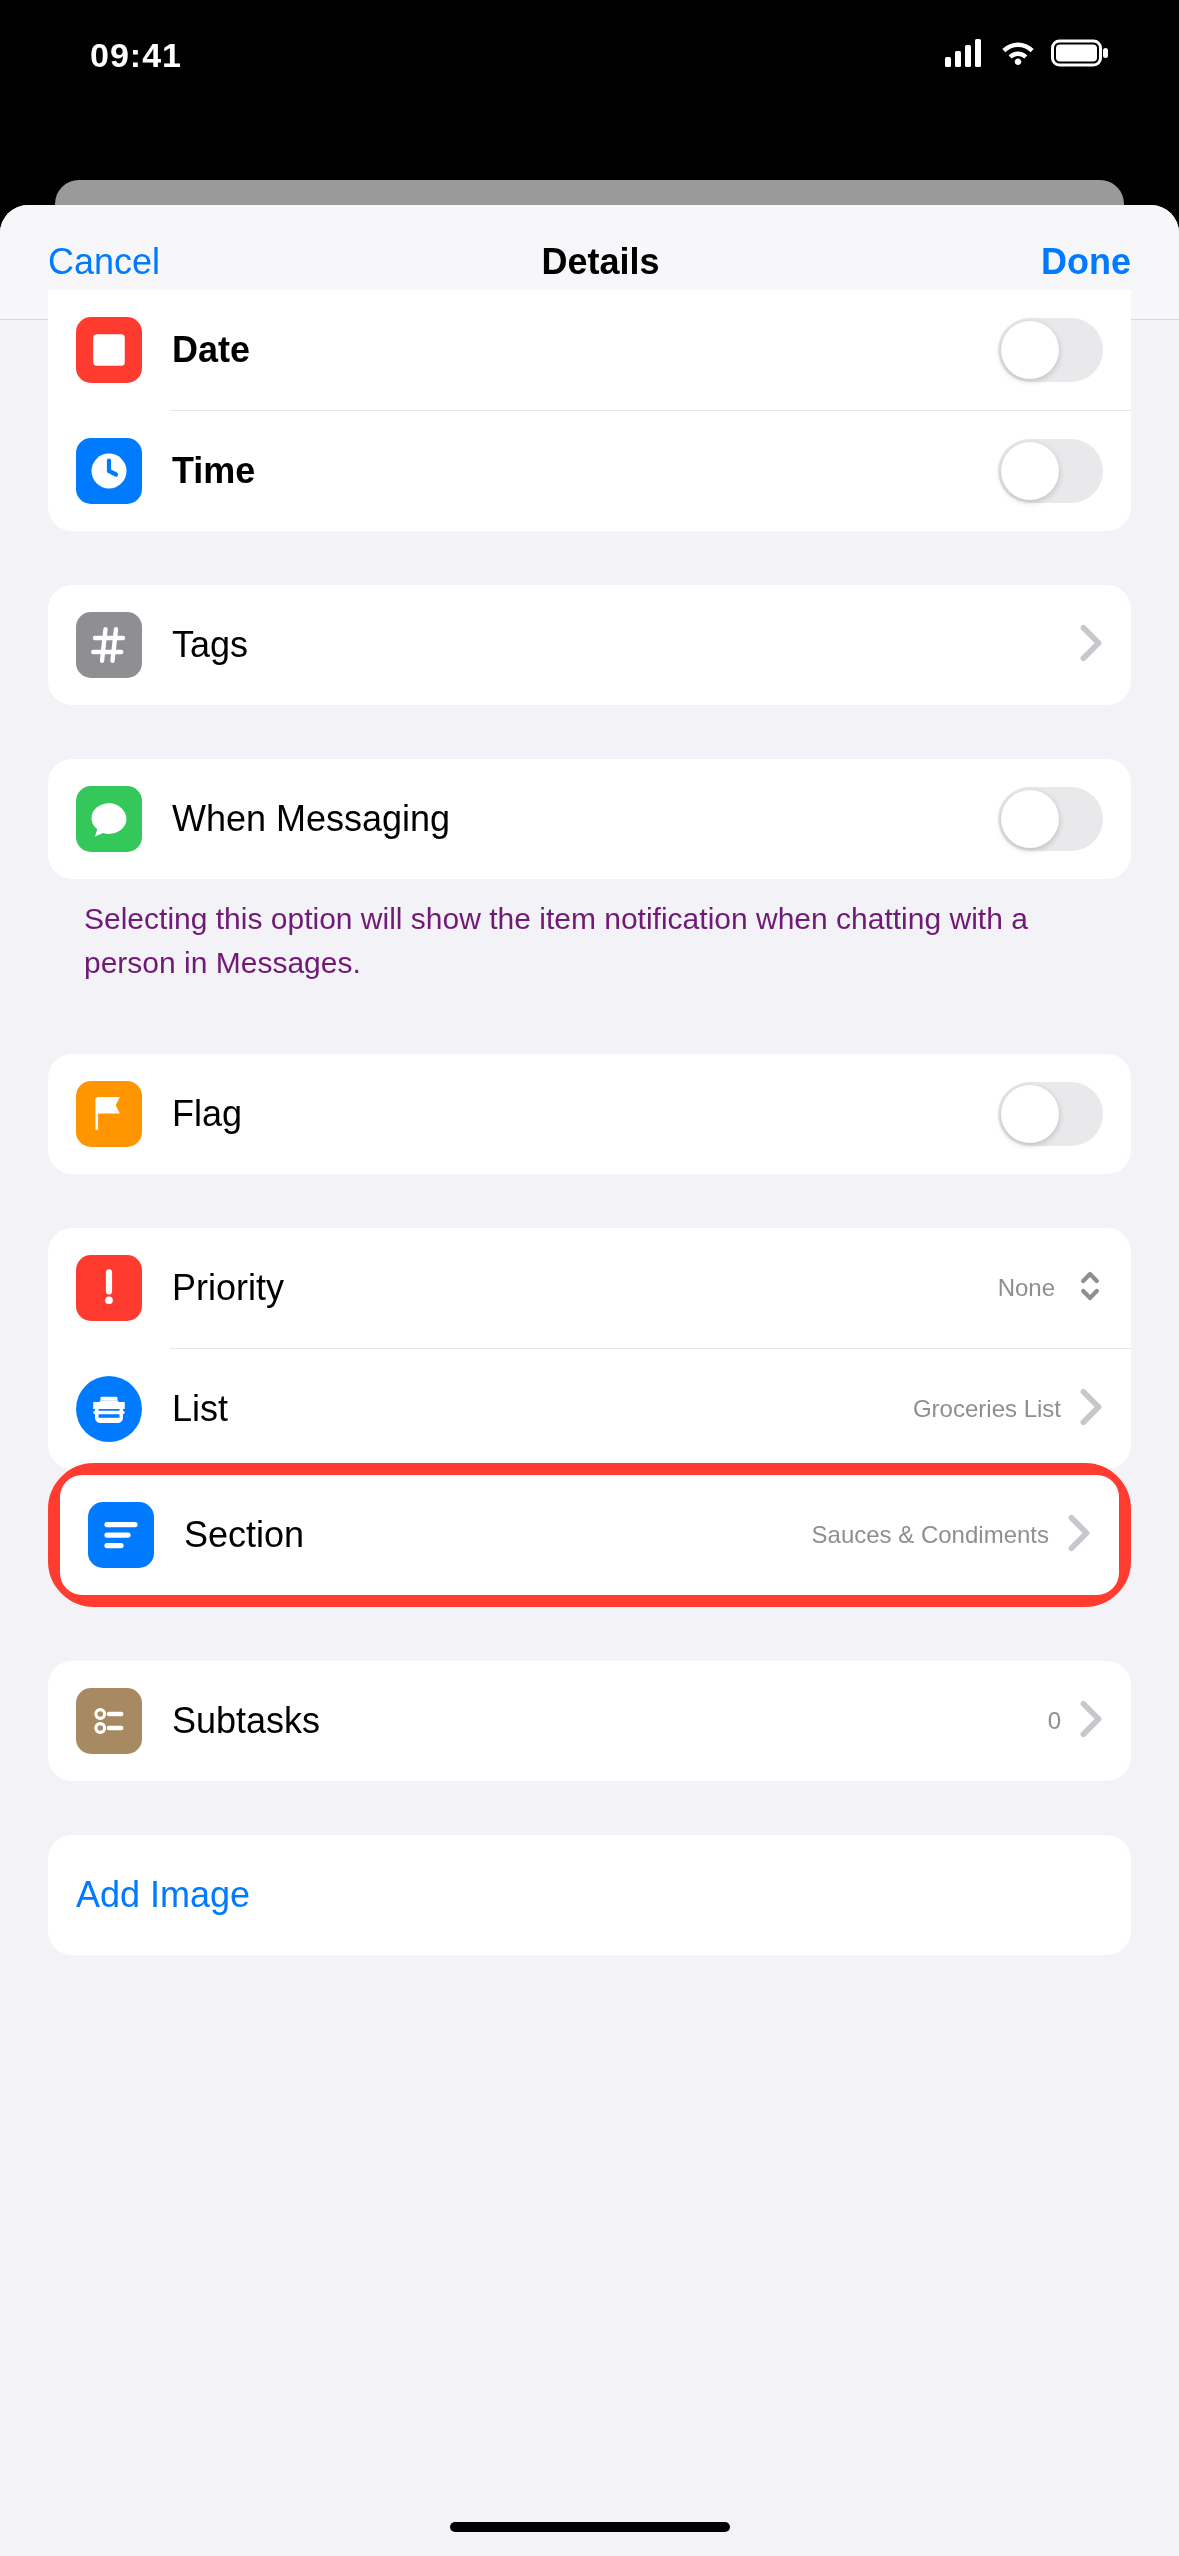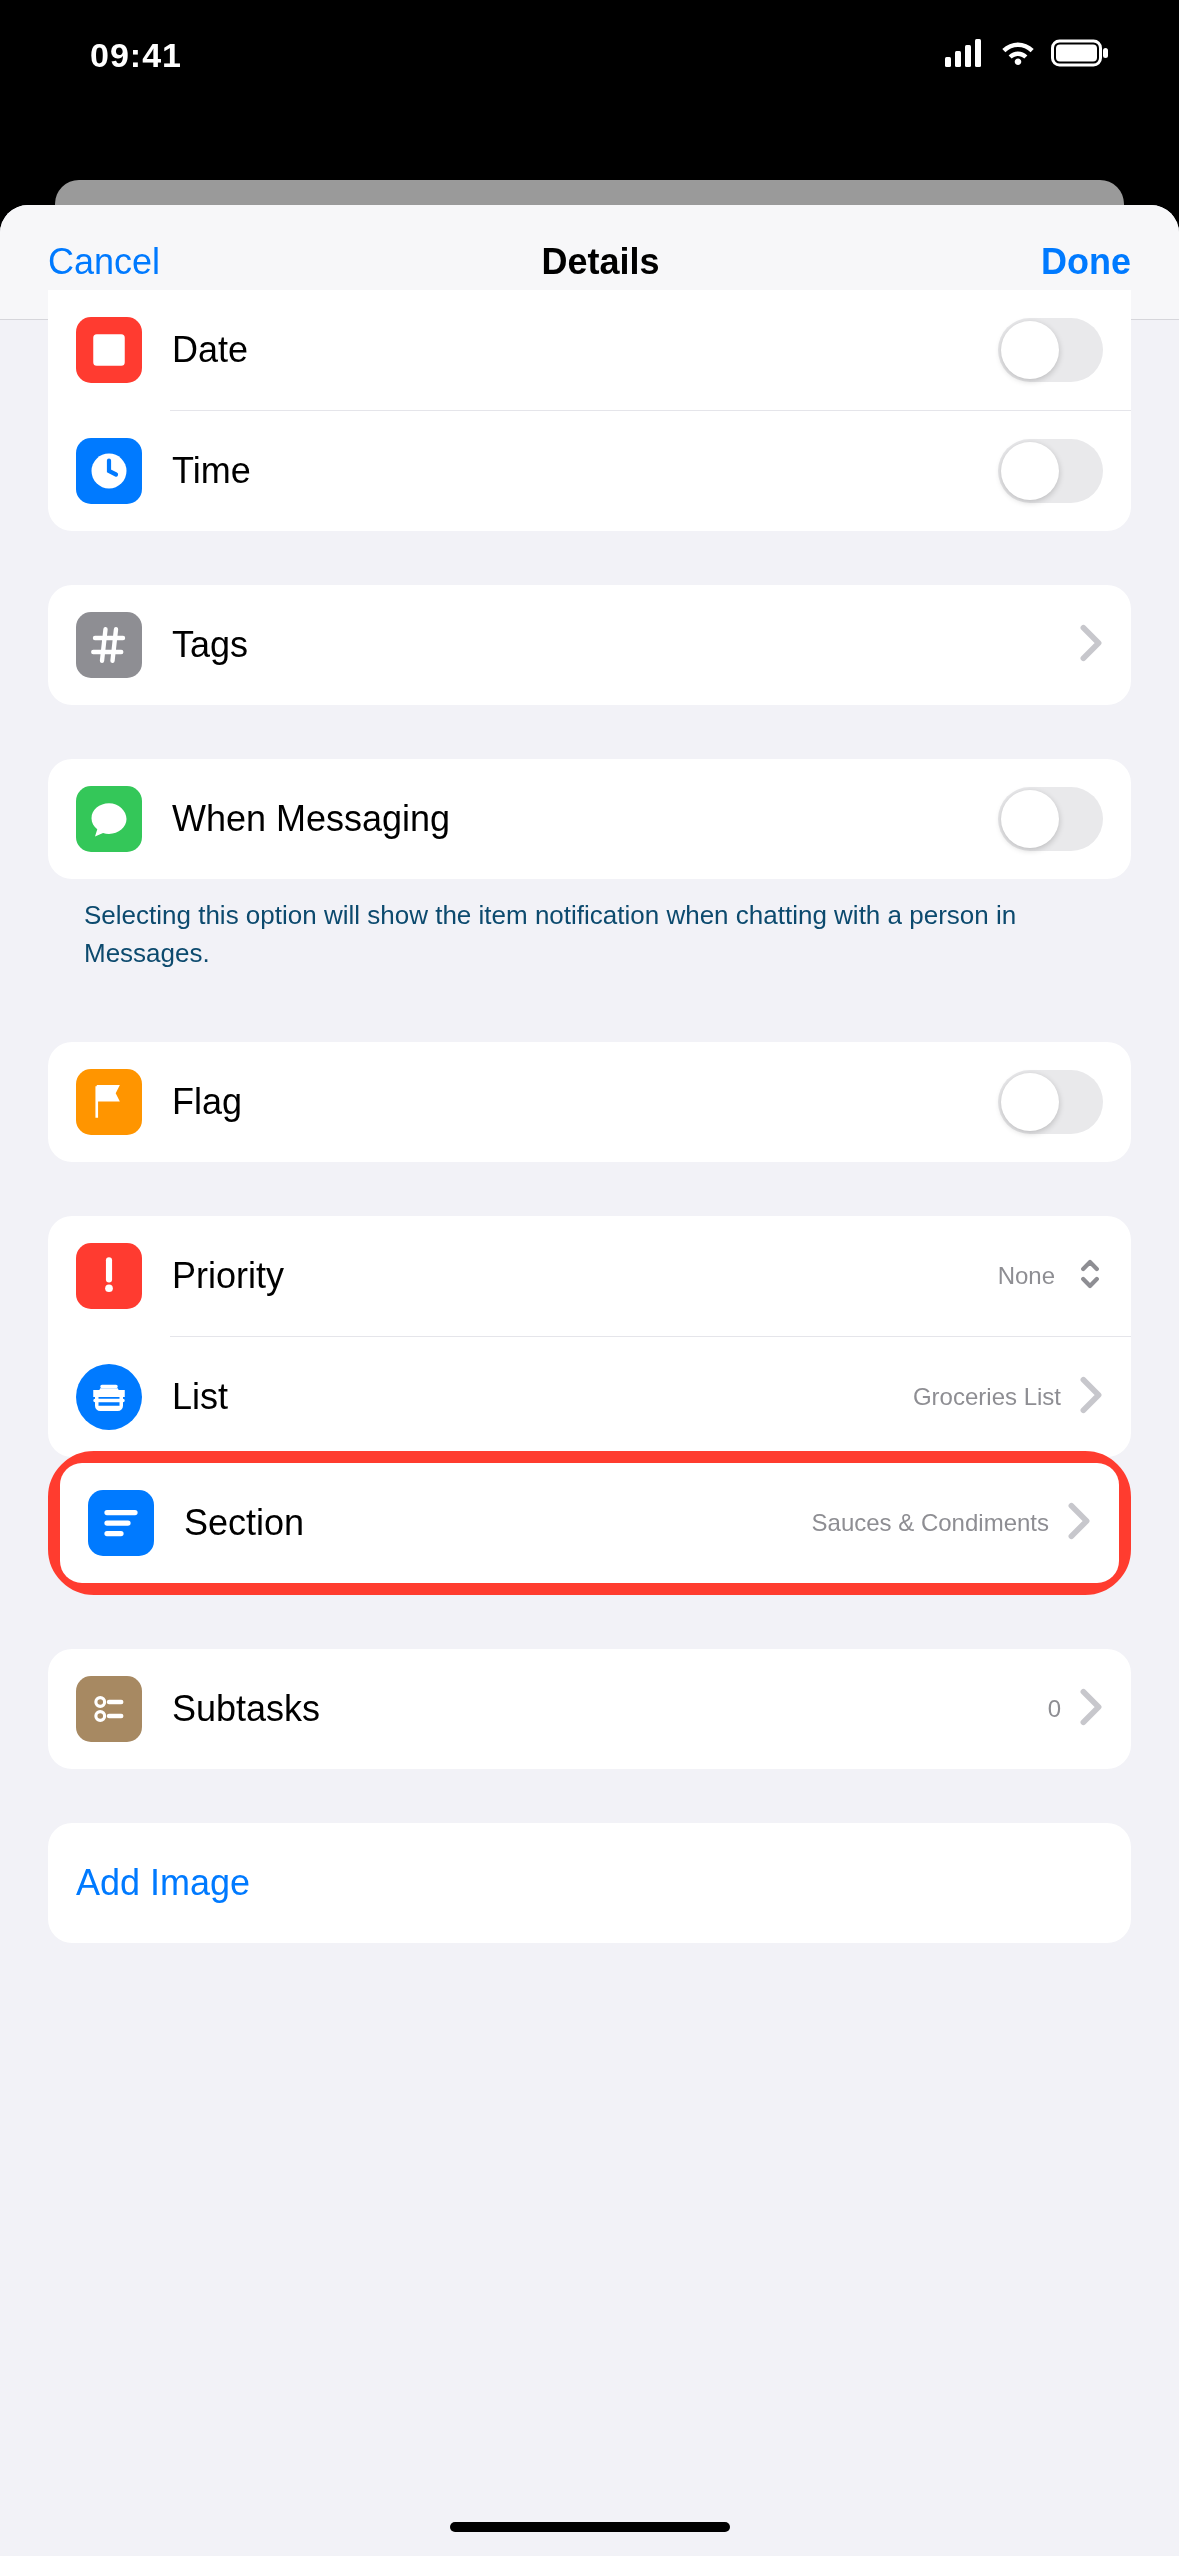--- a/index.html
+++ b/index.html
@@ -56,21 +56,21 @@
       font-weight: 600;
       color: #000;
       text-align: right;
     }
     .content { padding: 0 48px 0 48px; }
     .group {
       background: #fff;
       border-radius: 24px;
       margin-top: 54px;
     }
-    .group.first { margin-top: 0; border-radius: 0 0 24px 24px; }
+    .group.first { margin-top: 0; border-radius: 0 0 24px 24px; font-weight: bold; }
     .row {
       display: flex;
       align-items: center;
       padding: 22px 28px;
       min-height: 120px;
     }
     .iconbox {
       width: 66px; height: 66px;
       border-radius: 15px;
       display: flex; align-items: center; justify-content: center;
@@ -91,22 +91,22 @@
     }
     .toggle .knob {
       position: absolute;
       width: 58px; height: 58px;
       background: #fff;
       border-radius: 50%;
       top: 3px; left: 3px;
       box-shadow: 0 2px 6px rgba(0,0,0,.2);
     }
     .footer-text {
-      font-size: 26px;
-      color: #0c4a6e;
+      font-size: 30px;
+      color: #701a75;
       padding: 18px 36px 0;
       line-height: 1.45;
     }
     .highlight-wrap {
       border: 12px solid #ff3c2f;
       border-radius: 46px;
       margin-top: -1px;
       padding: 0;
     }
     .highlight-wrap .group { margin-top: 0; border-radius: 22px; }

